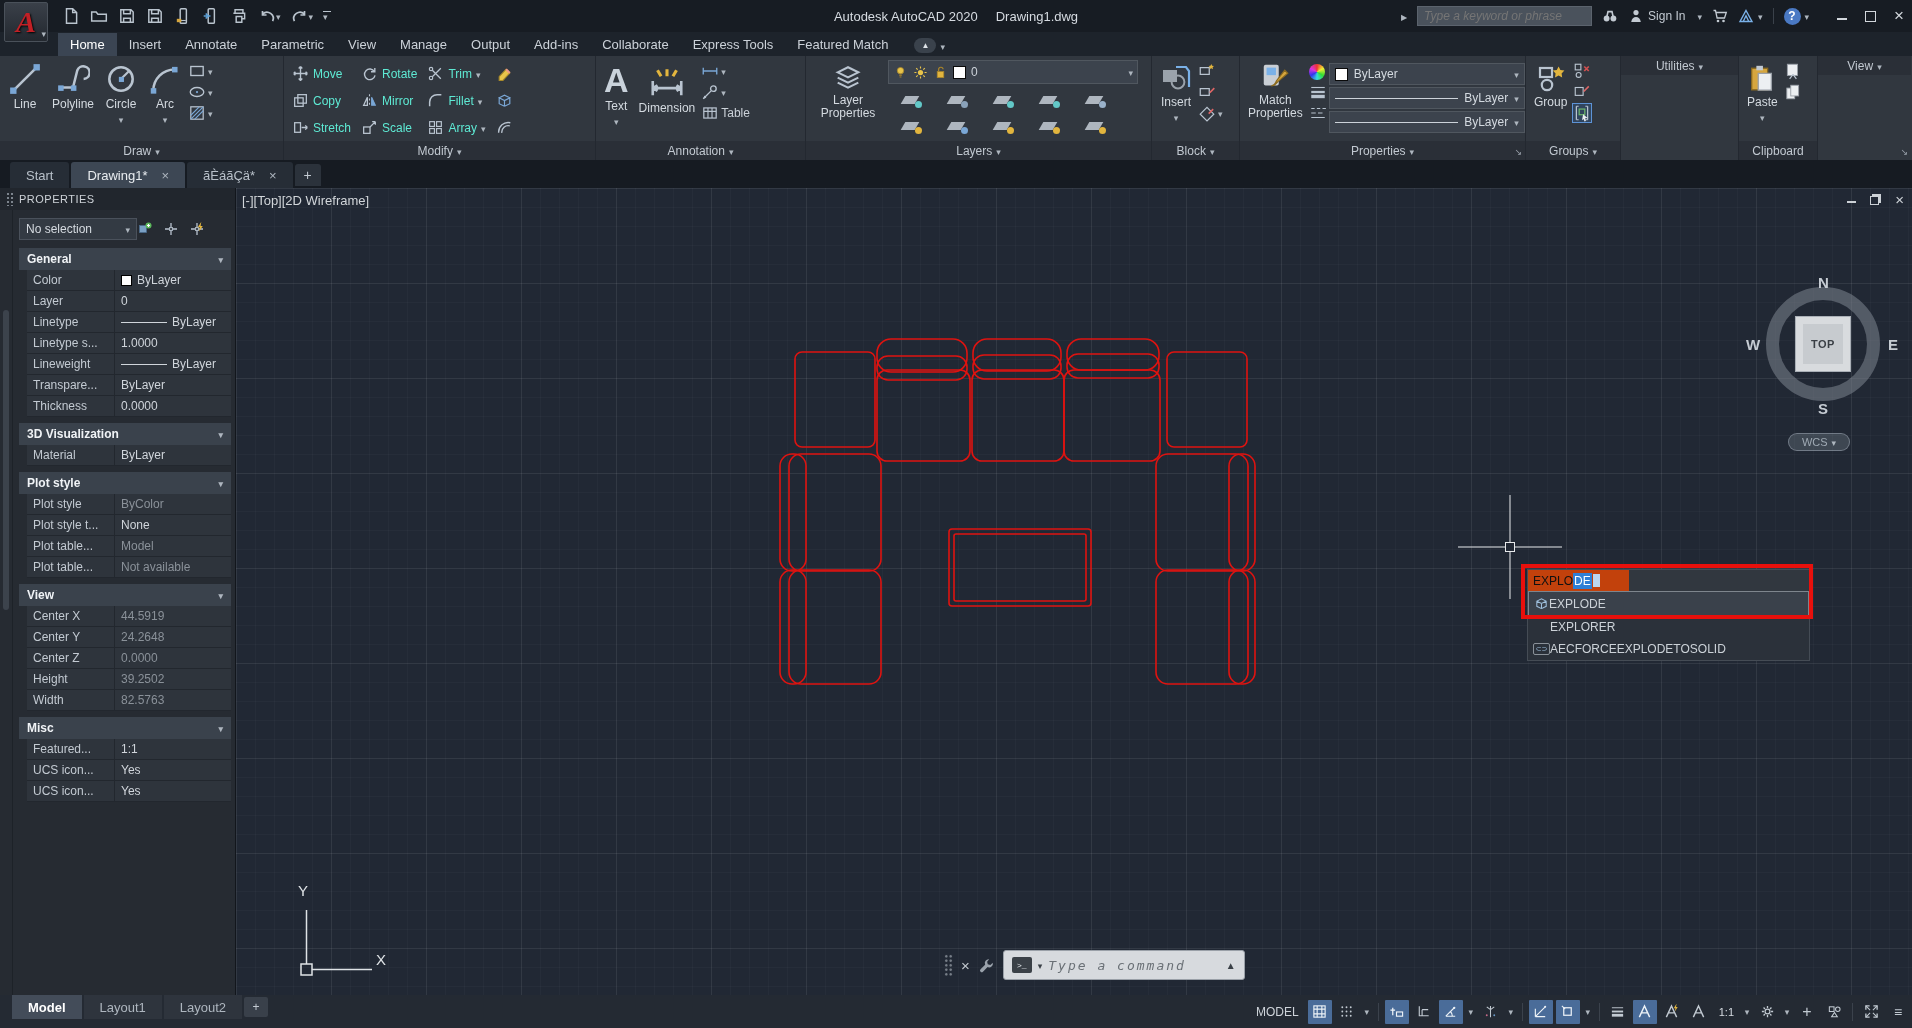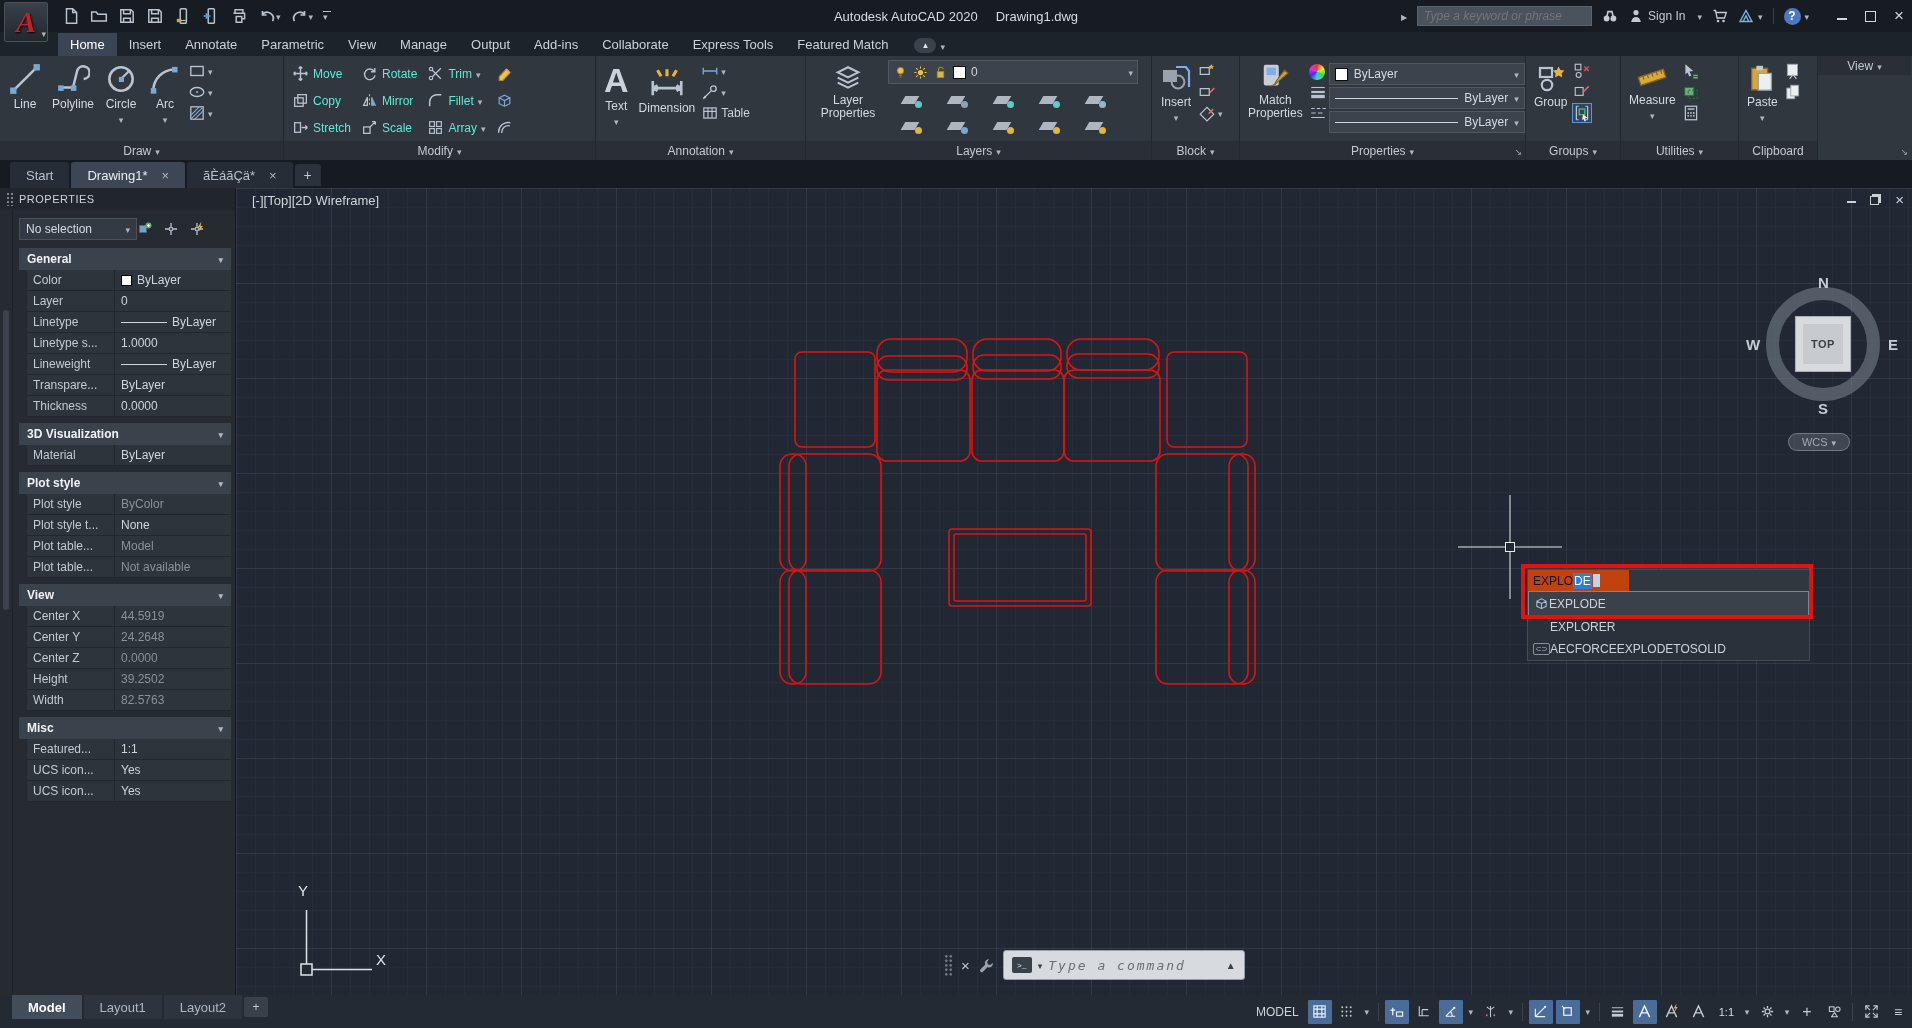--- a/index.html
+++ b/index.html
@@ -89,21 +89,21 @@
   .pline.show{display:inline-block;width:46px;height:0;border-top:1px solid #d0d5db;}
 
   
   .canvas{position:absolute;left:236px;top:188px;width:1676px;height:807px;background:#212834;
     background-image:
       linear-gradient(rgba(255,255,255,0.055) 1px,transparent 1px),
       linear-gradient(90deg,rgba(255,255,255,0.055) 1px,transparent 1px),
       linear-gradient(rgba(255,255,255,0.025) 1px,transparent 1px),
       linear-gradient(90deg,rgba(255,255,255,0.025) 1px,transparent 1px);
     background-size:95px 95px,95px 95px,19px 19px,19px 19px;}
-  .vp-label{position:absolute;left:16px;top:5px;color:#d2d6da;font-size:13px;}
+  .vp-label{position:absolute;left:6px;top:5px;color:#d2d6da;font-size:13px;}
   .vp-controls{position:absolute;right:8px;top:3px;display:flex;gap:14px;color:#ccd1d6;font-size:13px;align-items:center;}
   .win-restore{width:9px;height:9px;border:1px solid currentColor;box-shadow:2px -2px;margin:2px 2px 0 0;}
   .dwg-svg{position:absolute;left:0;top:0;}
   
   .vc-ring{position:absolute;left:1530px;top:99px;width:114px;height:114px;border:13px solid rgba(125,133,143,.55);border-radius:50%;}
   .vc-label{position:absolute;color:#c6ccd3;font-weight:bold;font-size:15px;}
   .vc-top{position:absolute;left:1559px;top:128px;width:56px;height:56px;background:#d8dbde;border:1px solid #a9afb6;display:flex;align-items:center;justify-content:center;}
   .vc-top-inner{width:40px;height:40px;background:#c7cbcf;display:flex;align-items:center;justify-content:center;color:#3a3f45;font-weight:bold;font-size:11px;letter-spacing:.5px;}
   .wcs-pill{position:absolute;left:1552px;top:245px;width:62px;height:18px;border-radius:9px;background:rgba(170,180,192,.22);border:1px solid rgba(190,200,212,.4);display:flex;align-items:center;justify-content:center;gap:4px;color:#9fa9b3;font-size:11px;}
   .axis-label{position:absolute;color:#dfe3e6;font-size:15px;}
@@ -906,46 +906,20 @@
             </span>
         </div>
       </div>
       <div class="panel-label">
           <span>Groups</span>
           <span class="chev"></span>
         </div>
     </div>
 
     <div class="panel" style="width:118px">
-      <div class="panel-body">
-        <div class="bigbtn">
-          <svg viewBox="0 0 16 16" style="width:34px;height:30px">
-              <use href="#s-ruler"></use>
-            </svg>
-          <span>Measure</span>
-          <span class="chev"></span>
-        </div>
-        <div class="icon-col">
-          <span class="ic">
-              <svg viewBox="0 0 16 16">
-                <use href="#s-qselect"></use>
-              </svg>
-            </span>
-          <span class="ic">
-              <svg viewBox="0 0 16 16">
-                <use href="#s-selrect"></use>
-              </svg>
-            </span>
-          <span class="ic">
-              <svg viewBox="0 0 16 16">
-                <use href="#s-calc"></use>
-              </svg>
-            </span>
-        </div>
-      </div>
       <div class="panel-label">
           <span>Utilities</span>
           <span class="chev"></span>
         </div>
     </div>
 
     <div class="panel" style="width:79px">
       <div class="panel-body">
         <div class="bigbtn">
           <svg viewBox="0 0 16 16" style="width:30px;height:32px">

